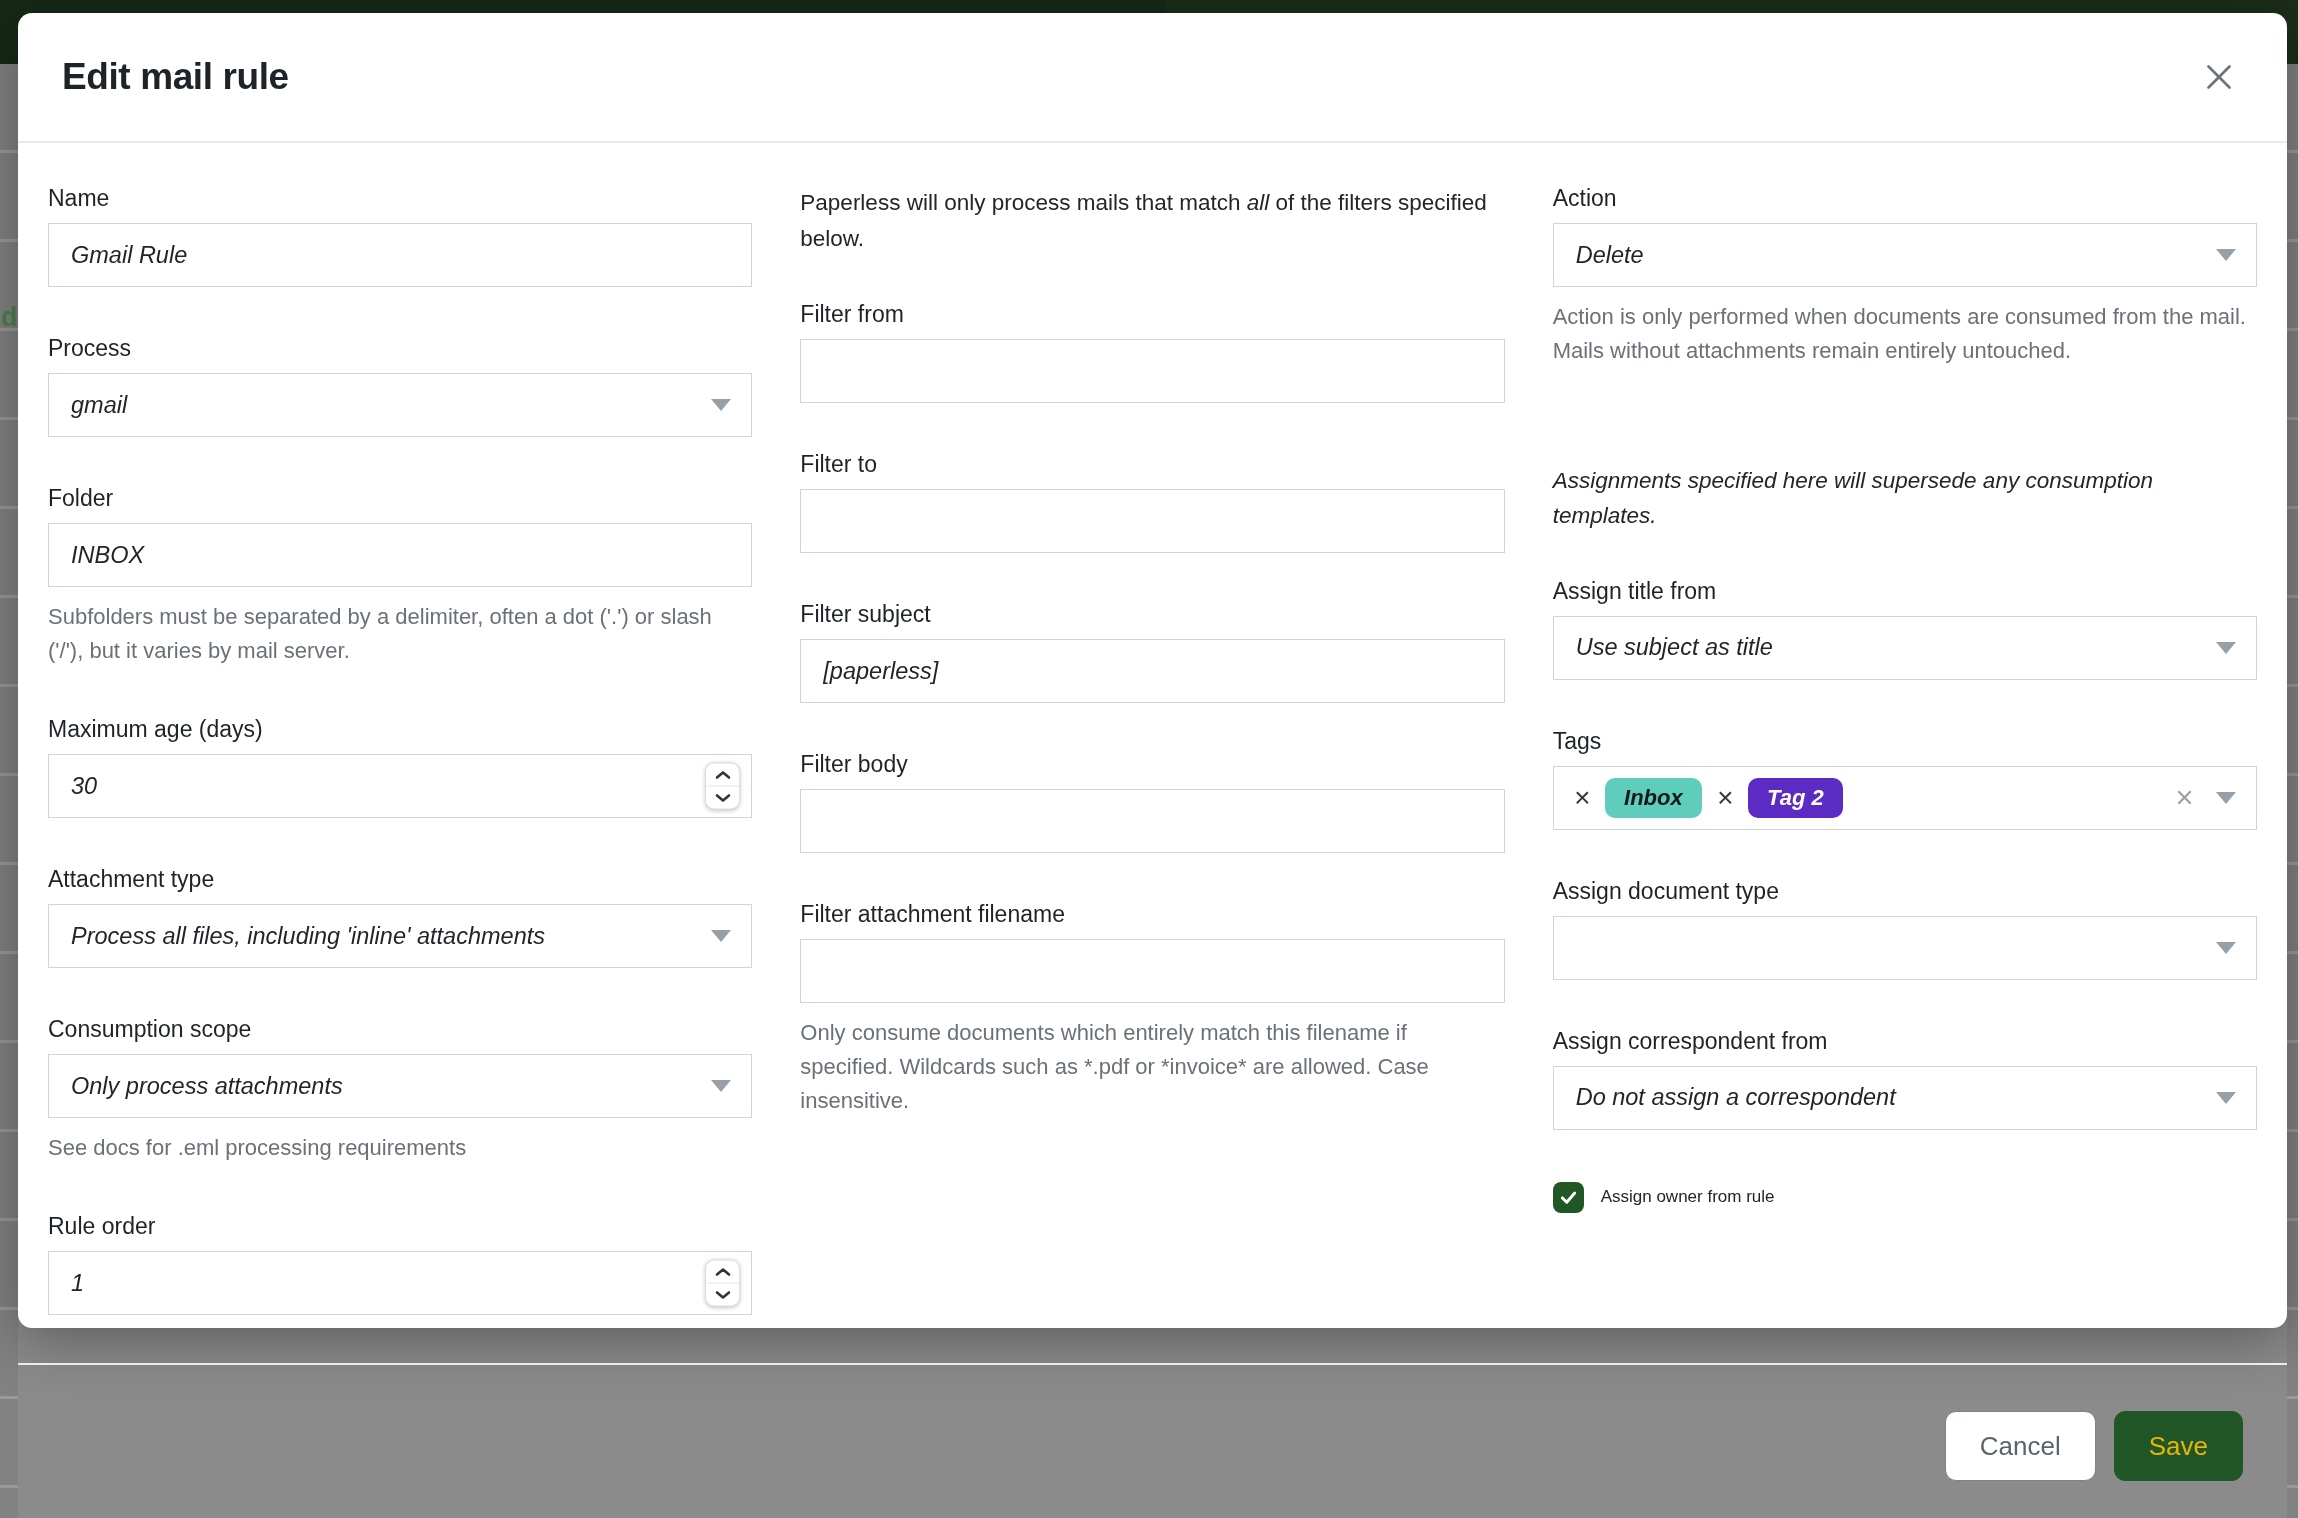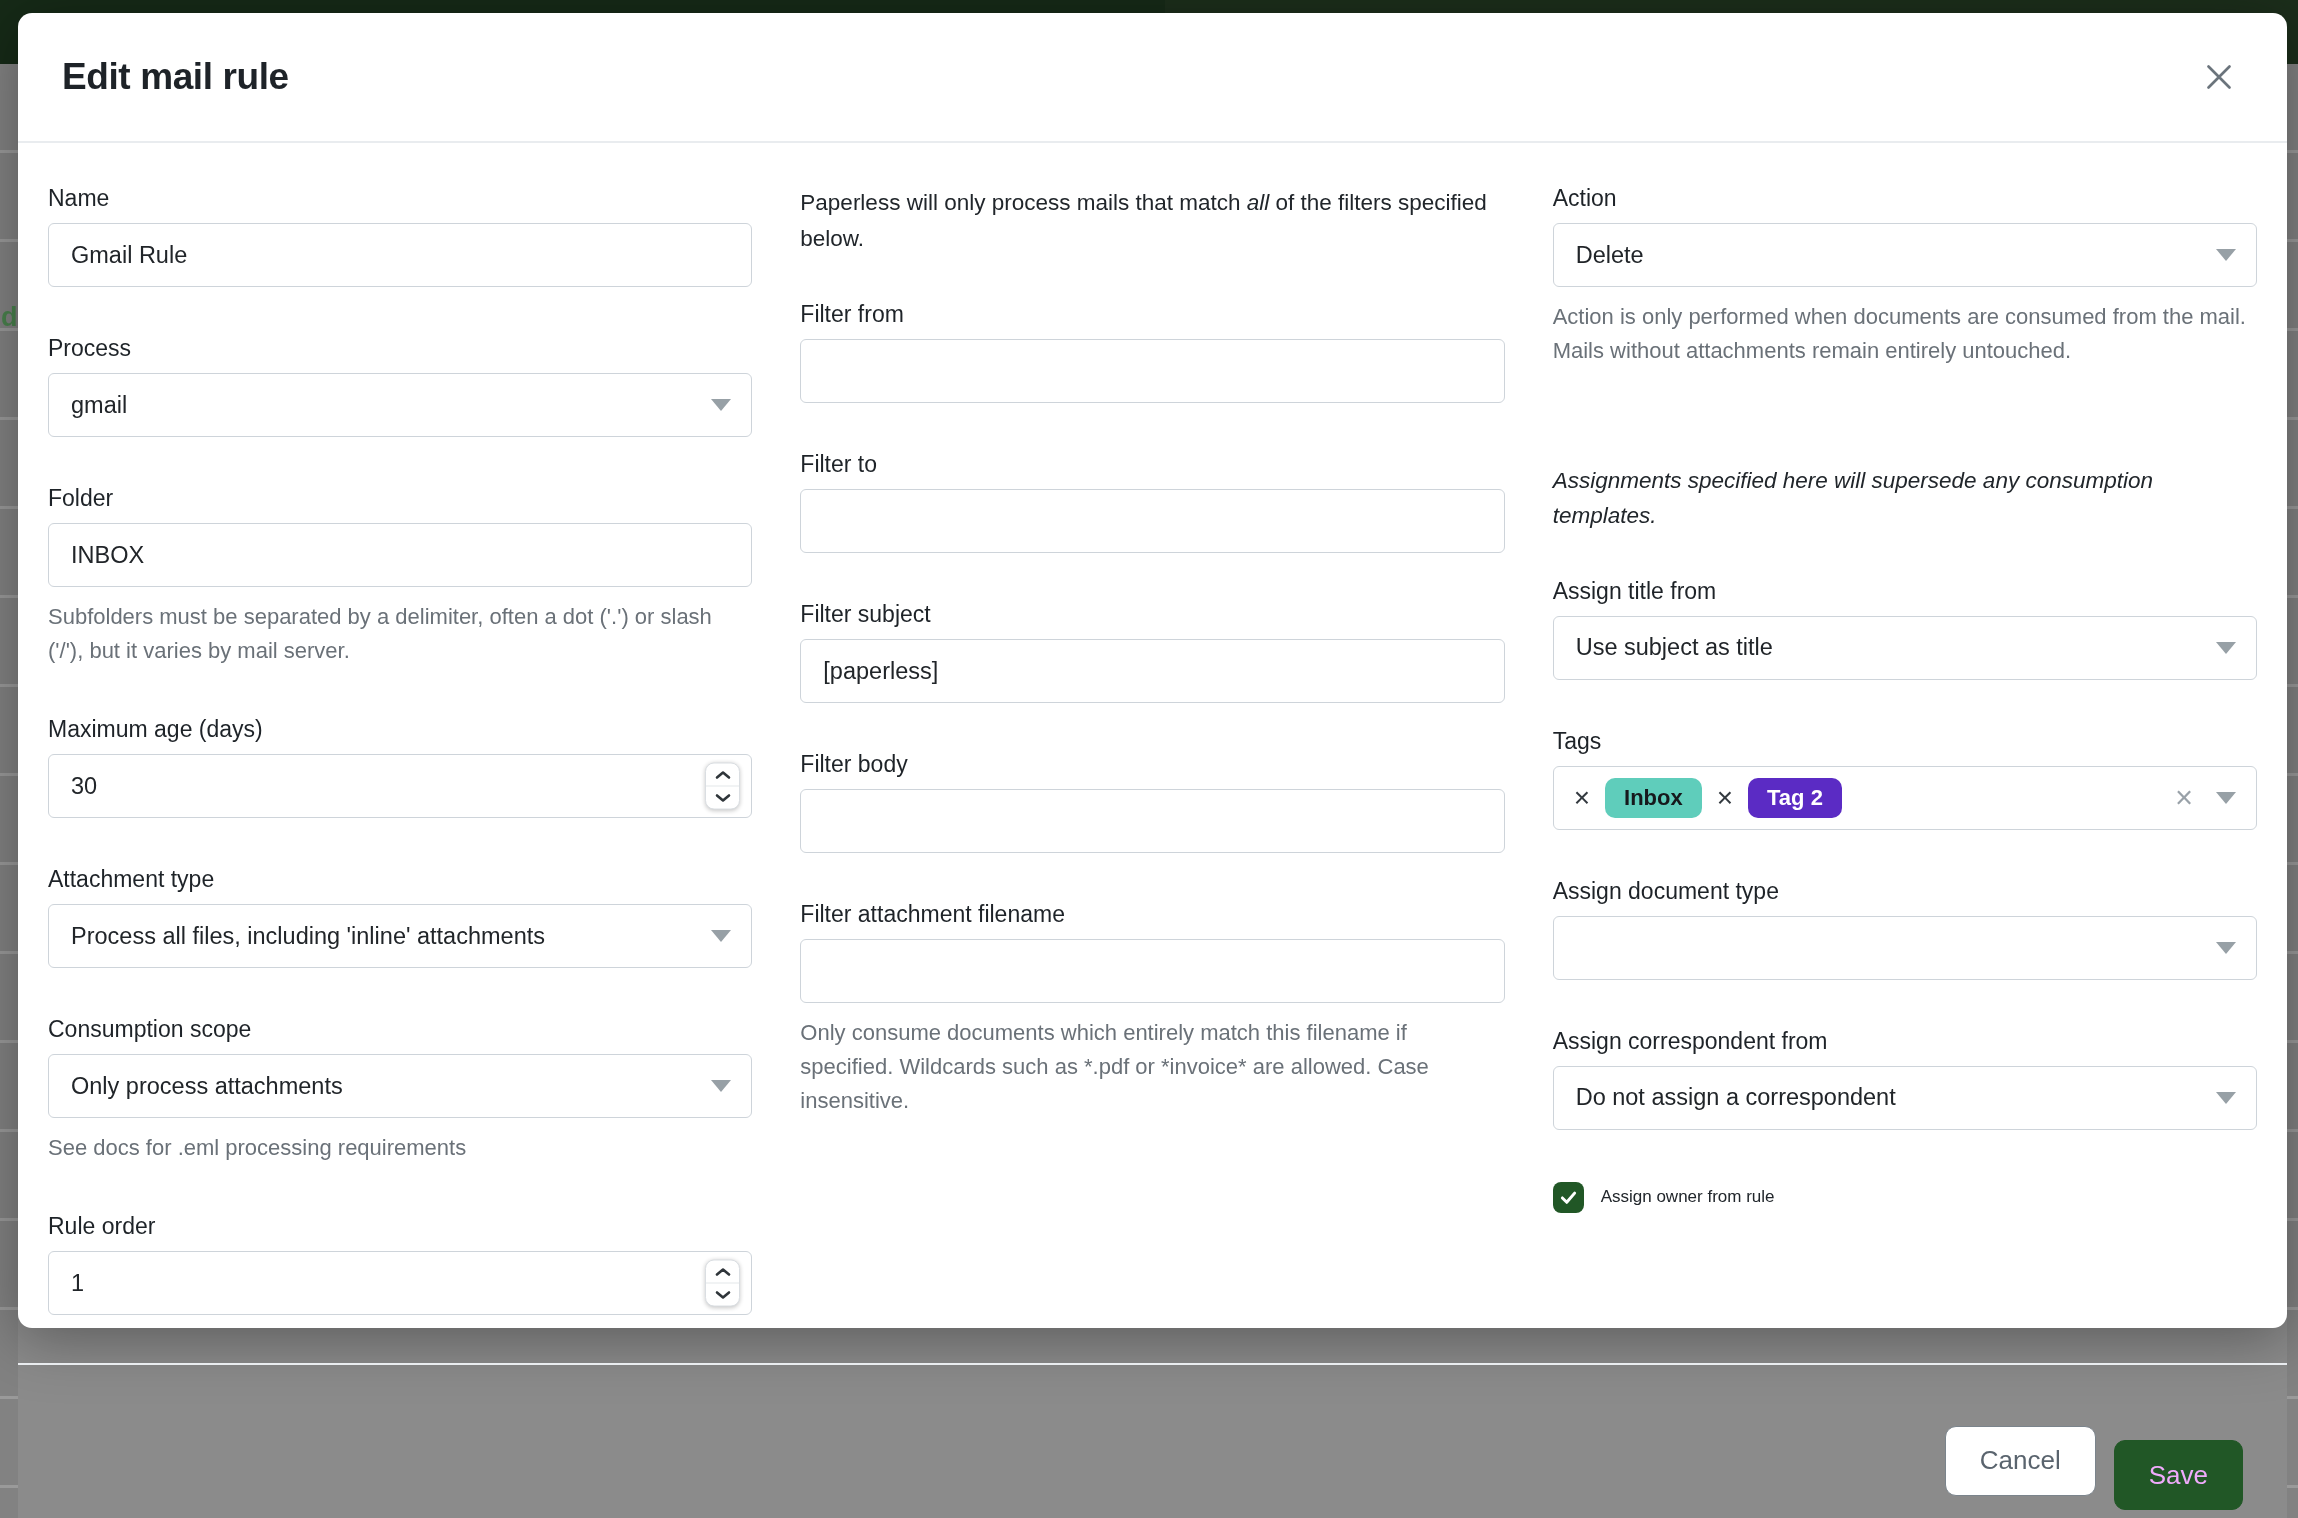--- a/index.html
+++ b/index.html
@@ -41,23 +41,24 @@
     flex: 1;
     display: grid; grid-template-columns: repeat(3, 1fr); column-gap: 48px;
     padding: 42px 30px 0 30px; align-content: start;
   }
 
   .group { margin-bottom: 48px; }
   .lbl { display: block; font-size: 23px; color: #1e2328; margin-bottom: 11px; }
 
   .ctl {
     width: 100%; height: 64px;
-    border: 1.5px solid #ced4da; border-radius: 6px;
+    border: 1.5px solid #ced4da; border-radius: 0;
     background: #fff; font-size: 23.5px; color: #212529;
     font-family: inherit;
+    font-style: italic;
   }
   input.ctl { padding: 0 22px; outline: none; }
   .select {
     display: flex; align-items: center; justify-content: space-between;
     padding: 0 20px 0 22px; cursor: pointer;
   }
   .caret {
     width: 0; height: 0; flex: none;
     border-left: 10px solid transparent; border-right: 10px solid transparent;
     border-top: 12px solid #97a0a6;
@@ -101,21 +102,21 @@
   .modal-footer {
     display: flex; justify-content: flex-end; align-items: center; gap: 18px;
     padding: 46px 44px; border-top: 2px solid #e9ecef;
   }
   .btn {
     height: 70px; display: inline-flex; align-items: center;
     border-radius: 11px; font-size: 26px; padding: 0 34px;
     cursor: pointer; font-family: inherit;
   }
   .btn-cancel { background: #fff; border: 1.5px solid #7b848c; color: #5a646e; }
-  .btn-save   { background: #215726; border: 1.5px solid #215726; color: #f0abfc; margin-top: 29px; }
+  .btn-save   { background: #215726; border: 1.5px solid #215726; color: #eab308; }
 </style>
 </head>
 <body>
 
 <div>
   <div class="bg-navbar"></div>
   <div class="bg-navbar-right"></div>
   <div class="bg-strip left">
     <span class="bg-fragment">d</span>
   </div>

